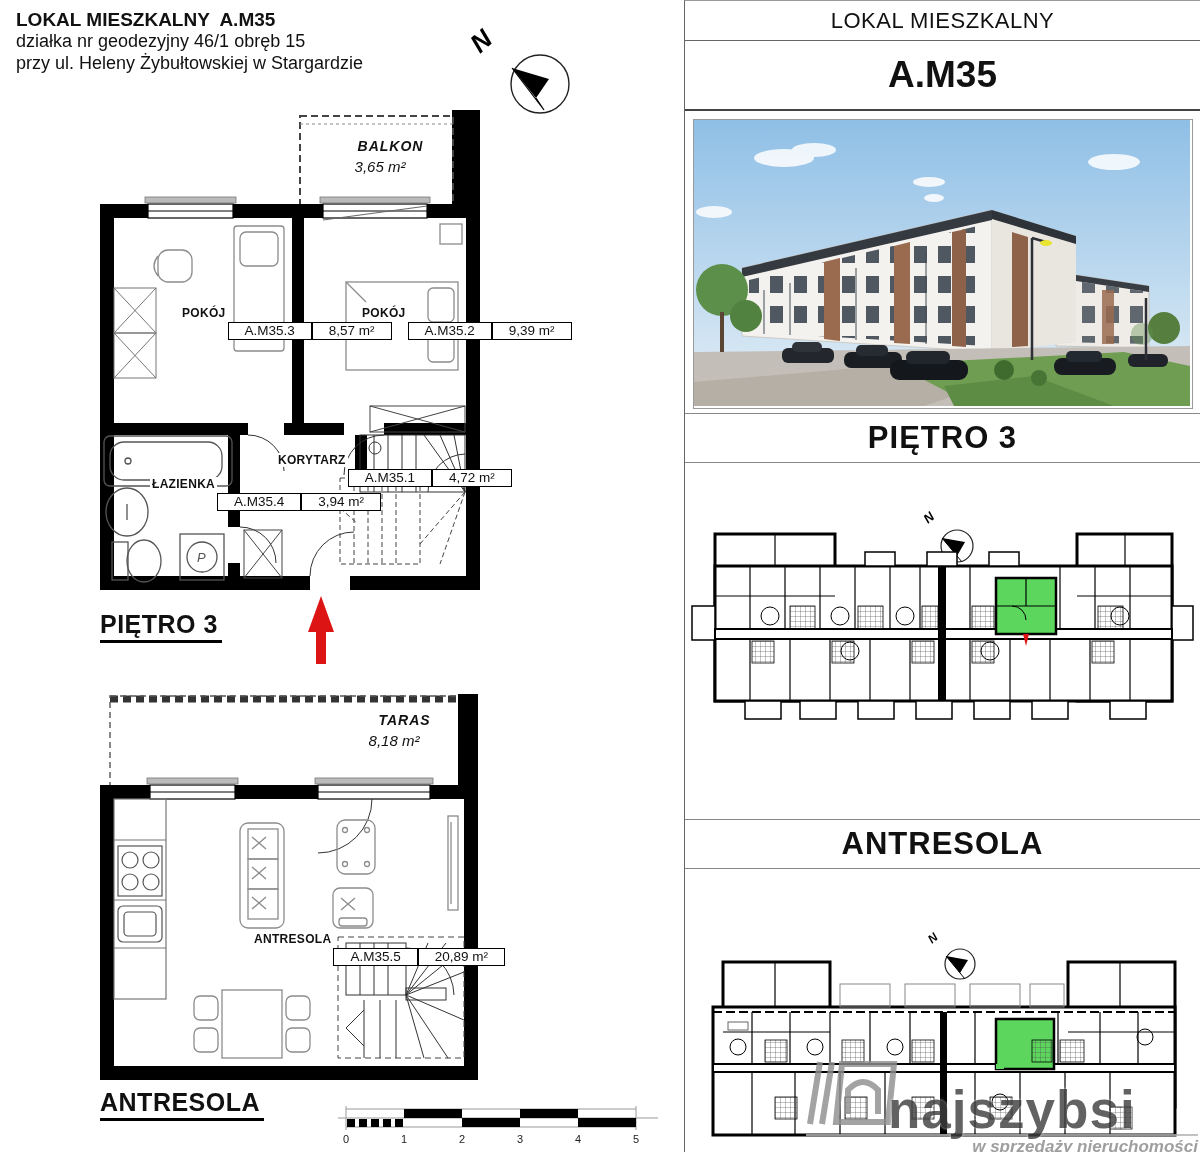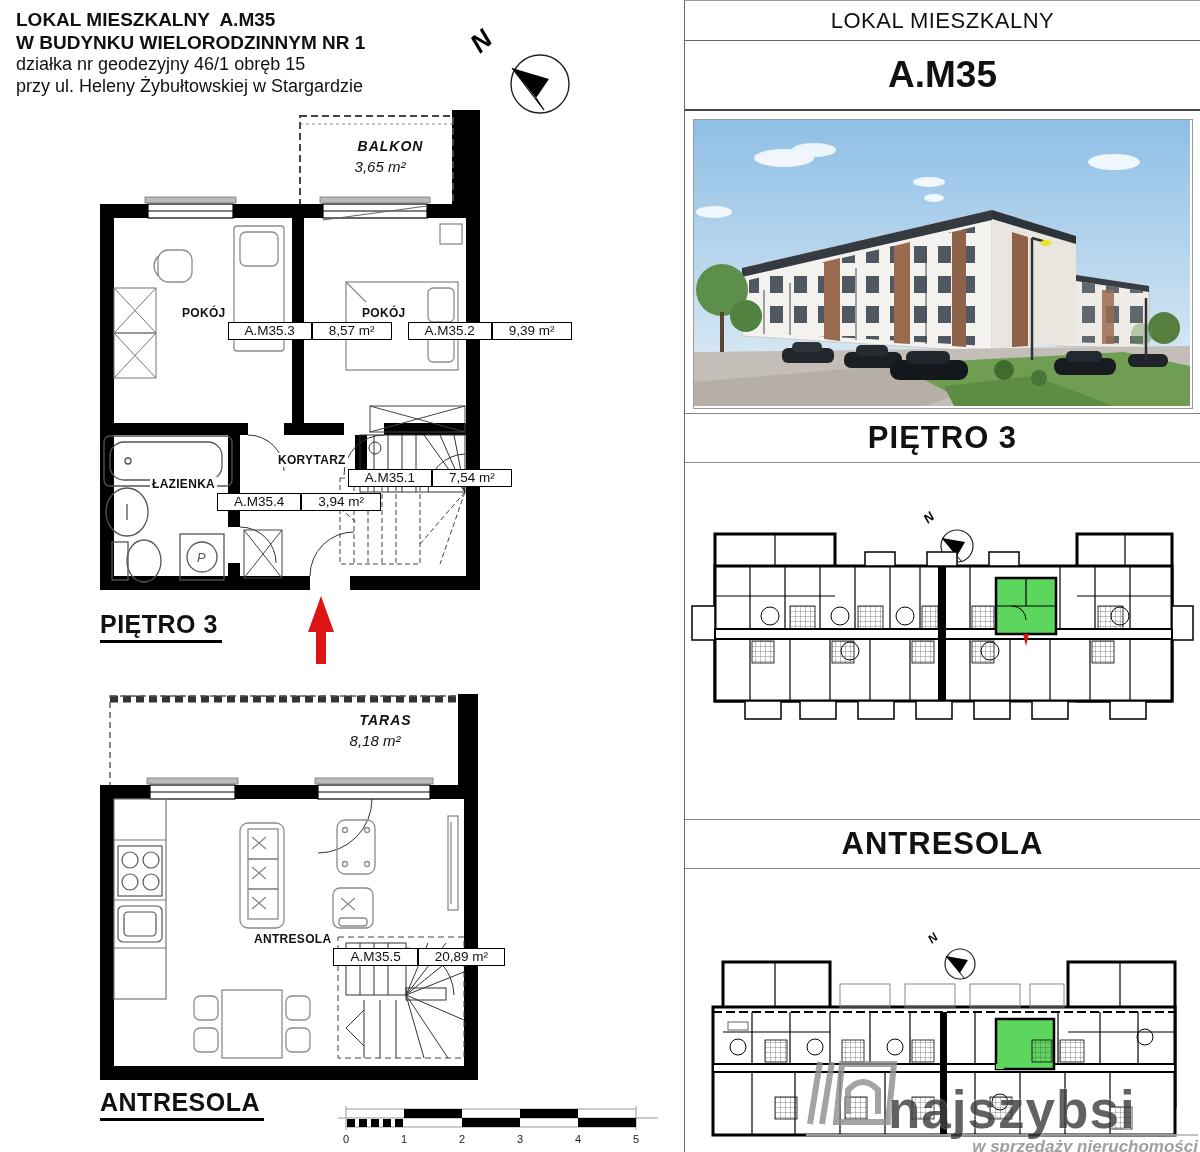--- a/index.html
+++ b/index.html
@@ -46,21 +46,20 @@
   .wm-tagline{font-size:17px;font-weight:bold;font-style:italic;color:#8a8a8a;text-align:right;
               margin-top:2px;border-top:2px solid #b5b5b5;padding-top:1px;}
 </style>
 </head>
 <body>
 
 <div id="canvas">
 
   <div class="title-block">
     <div class="title-bold">LOKAL MIESZKALNY  A.M35</div>
-    <div class="title-bold">W BUDYNKU WIELORODZINNYM NR 1</div>
     <div class="title-reg">działka nr geodezyjny 46/1 obręb 15</div>
     <div class="title-reg">przy ul. Heleny Żybułtowskiej w Stargardzie</div>
   </div>
 
   <svg class="abs" style="left:452px;top:22px;" width="125" height="100" viewBox="0 0 125 100">
     <circle cx="88" cy="62" r="29" fill="none" stroke="#222" stroke-width="1.4"></circle>
     <polygon points="60,46 97,57 84,76" fill="#000"></polygon>
     <path d="M60,46 L92,88 L84,76" fill="none" stroke="#000" stroke-width="1.2"></path>
     <text x="28" y="32" font-size="26" font-weight="bold" font-style="italic" transform="rotate(-42 28 32)">N</text>
   </svg>
@@ -203,21 +202,21 @@
     <div class="box">9,39 m²</div>
   </div>
   <div class="room-label" style="left:150px;top:477px;width:76px;">
     <div class="rname">ŁAZIENKA</div>
     <div class="box">A.M35.4</div>
     <div class="box">3,94 m²</div>
   </div>
   <div class="room-label" style="left:276px;top:453px;width:76px;">
     <div class="rname">KORYTARZ</div>
     <div class="box">A.M35.1</div>
-    <div class="box">7,54 m²</div>
+    <div class="box">4,72 m²</div>
   </div>
 
   <div class="plan-heading" style="left:100px;top:610px;">PIĘTRO 3</div>
 
   <svg class="abs" style="left:88px;top:690px;" width="396" height="404" viewBox="0 0 396 404">
 
     <g>
       <line x1="22" y1="9" x2="374" y2="9" stroke="#333" stroke-width="7" stroke-dasharray="8 5"></line>
       <rect x="22" y="6" width="352" height="94" fill="none" stroke="#555" stroke-width="1.4" stroke-dasharray="6 4"></rect>
       <rect x="370" y="4" width="20" height="94" fill="#000"></rect>
@@ -305,21 +304,21 @@
       <path d="M318,258 A48,48 0 0 1 366,305"></path>
       <rect x="318" y="298" width="40" height="12"></rect>
       <line x1="276" y1="310" x2="276" y2="368"></line>
         <line x1="292" y1="310" x2="292" y2="368"></line>
       <line x1="308" y1="310" x2="308" y2="368"></line>
       <line x1="258" y1="338" x2="276" y2="320"></line>
         <line x1="258" y1="338" x2="276" y2="356"></line>
     </g>
   </svg>
 
-  <div class="outdoor-label" style="left:325px;top:712px;width:100px;">
+  <div class="outdoor-label" style="left:344px;top:712px;width:100px;">
     <div class="oname">TARAS</div>
     <div class="oarea">8,18 m²</div>
   </div>
   <div class="room-label" style="left:252px;top:932px;width:80px;">
     <div class="rname">ANTRESOLA</div>
     <div class="box">A.M35.5</div>
     <div class="box">20,89 m²</div>
   </div>
 
   <div class="plan-heading" style="left:100px;top:1088px;">ANTRESOLA</div>

